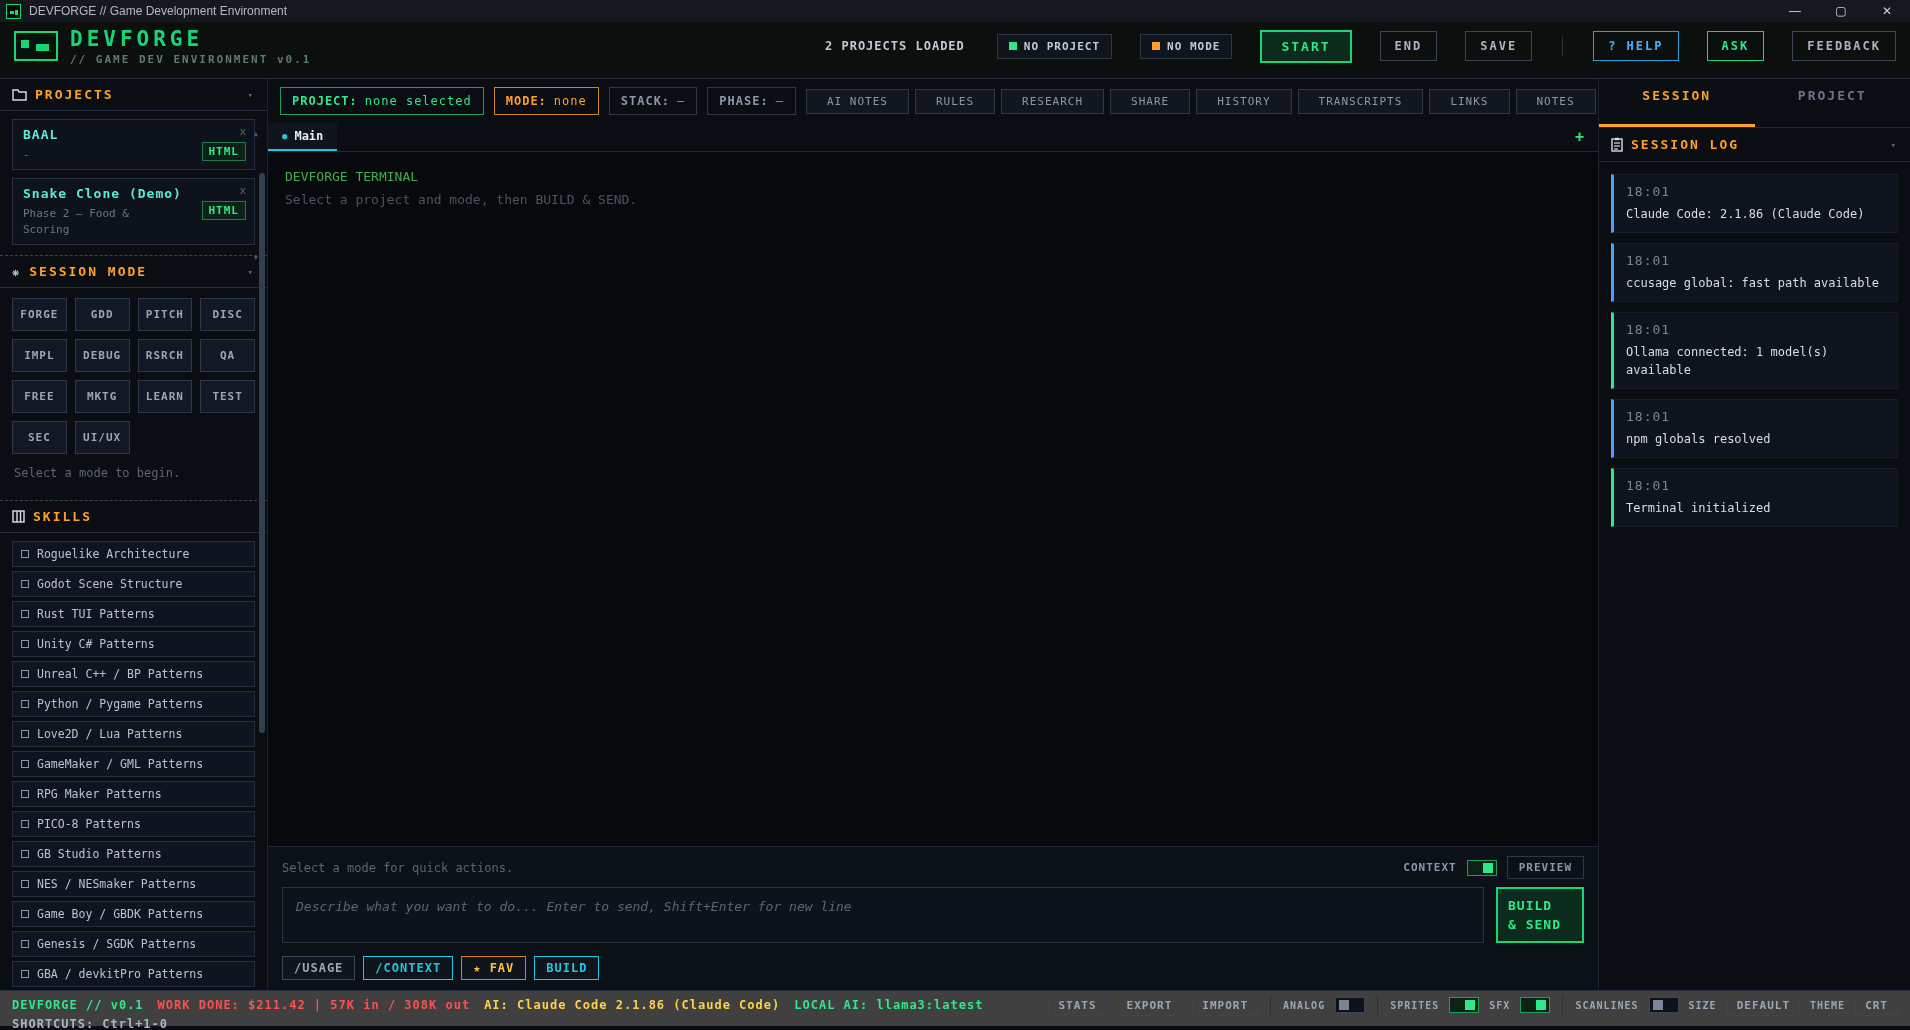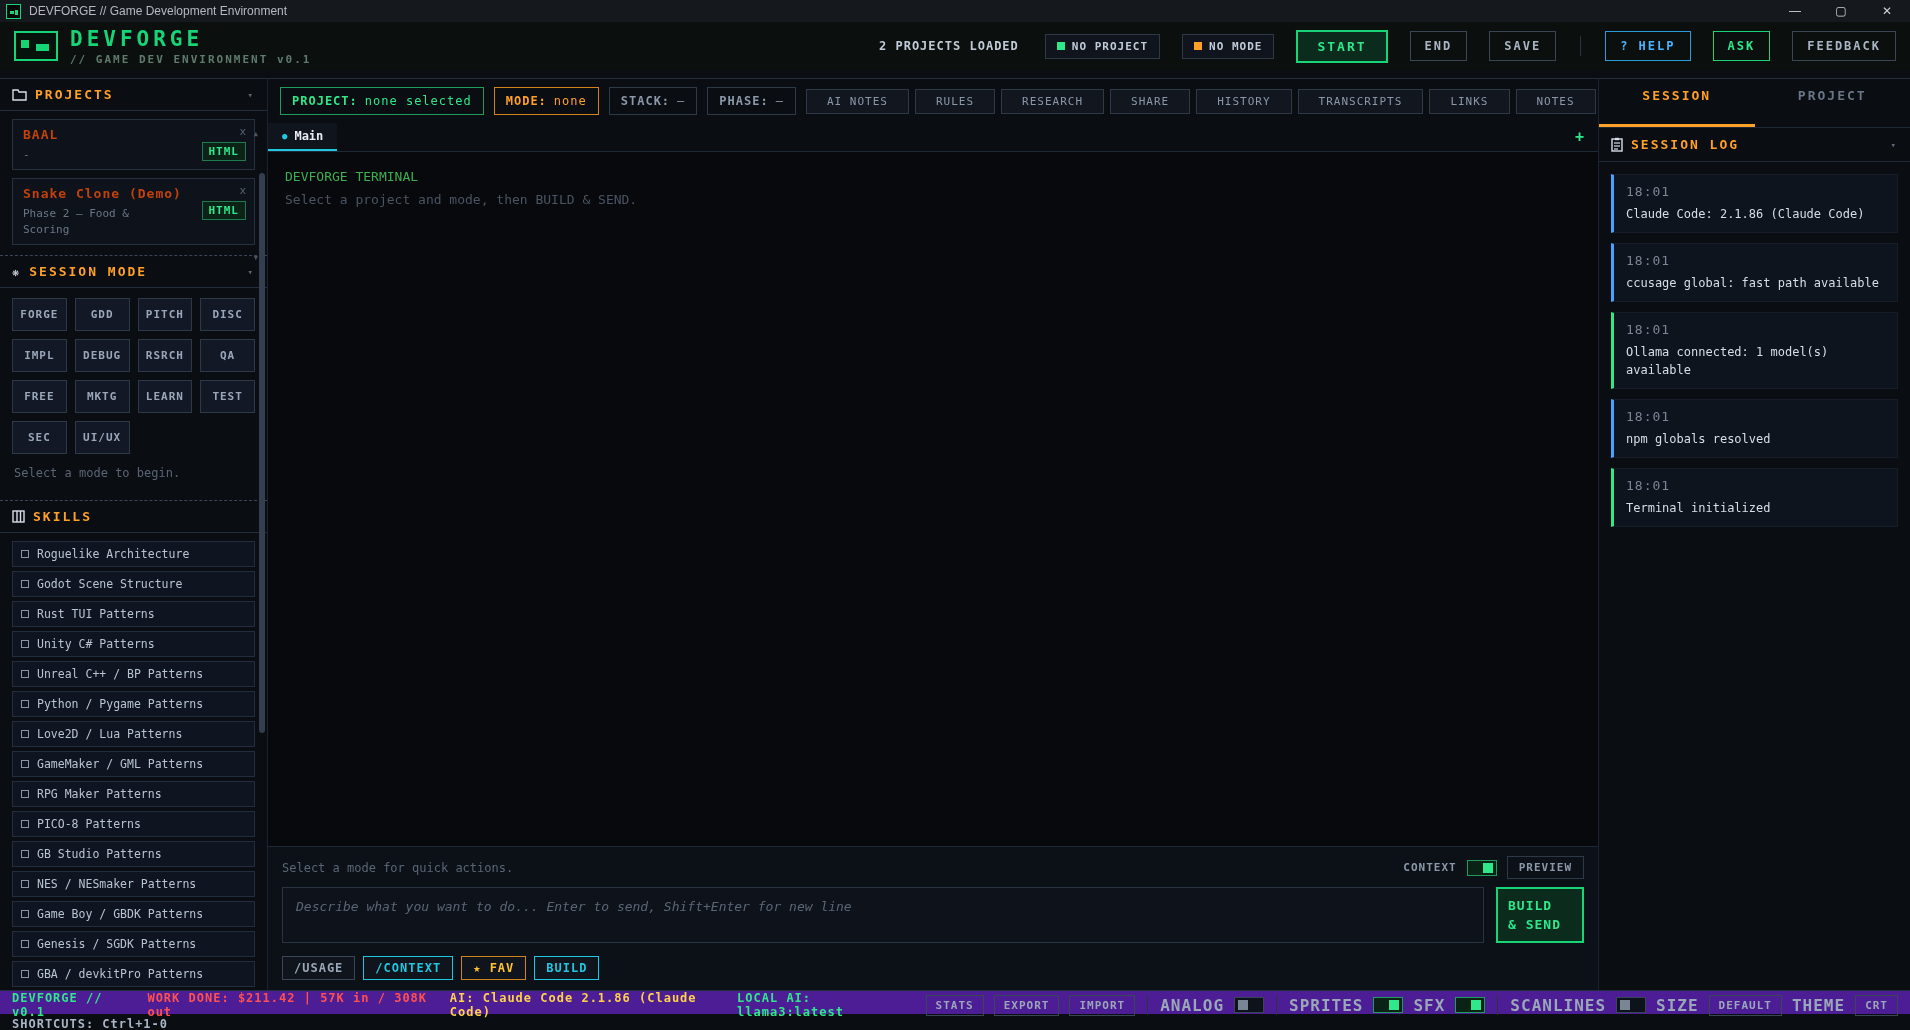--- a/index.html
+++ b/index.html
@@ -17,21 +17,21 @@
   .app-icon::after{content:""; position:absolute; left:8px; top:5px; width:3px; height:5px; background:#17d477;}
   .win-controls{ margin-left:auto; display:flex; height:22px;}
   .win-btn{ width:46px; display:flex; align-items:center; justify-content:center; color:#cfd3d9; font-size:12px; cursor:default;}
   
   .header{ height:48px; background:#0b100e; display:flex; align-items:center; padding:0 14px; gap:12px;}
   .logo-box{ width:44px; height:30px; border:2px solid #17d477; position:relative; background:#06120c;}
   .logo-box::before{content:""; position:absolute; left:5px; top:7px; width:8px; height:8px; background:#17d477;}
   .logo-box::after{content:""; position:absolute; left:20px; top:11px; width:13px; height:7px; background:#17d477;}
   .brand-name{ color:#17d477; font-size:21px; font-weight:bold; letter-spacing:4px;}
   .brand-sub{ color:#5f7a6e; font-size:11px; font-weight:bold; letter-spacing:2px; margin-top:2px;}
-  .header-right{ margin-left:auto; display:flex; align-items:center; gap:22px;}
+  .header-right{ margin-left:auto; display:flex; align-items:center; gap:28px;}
   .loaded-txt{ font-size:12px; font-weight:bold; letter-spacing:1px; color:#c2cbd8; margin-right:4px;}
   .badge{ display:flex; align-items:center; gap:7px; border:1px solid #2e3948; background:#10151d;
     padding:5px 11px; font-size:11px; font-weight:bold; letter-spacing:1px; color:#c2cbd8;}
   .dot{ width:8px; height:8px; }
   .dot.green{ background:#2ee88a;} .dot.orange{ background:#ffa028;}
   .hbtn{ border:1px solid #3a4656; background:transparent; color:#aab6c6; font-family:inherit;
     font-size:12px; font-weight:bold; letter-spacing:2px; padding:7px 14px; cursor:pointer;}
   .hbtn.start{ border:2px solid #17d477; background:#0b2b1c; color:#2ee88a; padding:7px 19px; font-size:13px;}
   .hbtn.help{ border-color:#2d9cdb; color:#4ab3ff;}
   .hbtn.ask{ border-color:#17d477; color:#2ee88a;}
@@ -39,21 +39,21 @@
   
   .bodywrap{ display:flex; height:920px; padding-top:8px;}
   
   .sidebar{ width:268px; border-right:1px solid #1b2330; overflow:hidden; position:relative;}
   .sec-head{ display:flex; align-items:center; gap:8px; padding:8px 12px;
     border-top:1px solid #232d3d; border-bottom:1px solid #232d3d;
     color:#ffa028; font-size:13px; font-weight:bold; letter-spacing:2px;}
   .sec-head .caret{ margin-left:auto; color:#5a6575; font-size:9px;}
   .icon-white{ color:#d8dee8; display:flex; align-items:center;}
   .proj-card{ margin:8px 12px; border:1px solid #27303f; background:#0e131b; padding:7px 10px; position:relative; cursor:pointer;}
-  .proj-title{ font-size:13px; font-weight:bold; letter-spacing:1px; color:#c2410c;}
+  .proj-title{ font-size:13px; font-weight:bold; letter-spacing:1px; color:#5eead4;}
   .proj-sub{ font-size:11px; color:#6a7687; margin-top:5px; width:130px; line-height:1.4;}
   .proj-close{ position:absolute; top:5px; right:8px; color:#5a6575; font-size:11px; cursor:pointer;}
   .proj-badge{ position:absolute; top:22px; right:8px; border:1px solid #1f7a4d; background:#0b2317;
     color:#2ee88a; font-size:11px; font-weight:bold; padding:2px 6px; letter-spacing:1px;}
   .dashed-sep{ border-top:1px dashed #3a4656; margin:10px 0 0 0;}
   .mode-grid{ display:grid; grid-template-columns:repeat(4,1fr); gap:8px; padding:10px 12px 0 12px;}
   .mode-btn{ border:1px solid #2e3948; background:#121826; color:#9aa7b8; font-family:inherit;
     font-size:11px; font-weight:bold; letter-spacing:1px; padding:9px 2px; text-align:center; cursor:pointer;}
   .side-hint{ color:#5a6575; font-size:12px; padding:12px 14px 10px 14px;}
   .skill-row{ margin:0 12px 4px 12px; border:1px solid #232d3d; background:#0e1420; padding:6px 8px;
@@ -116,31 +116,31 @@
   .log-head{ display:flex; align-items:center; gap:8px; padding:9px 12px; border-bottom:1px solid #1e2836;
     color:#ffa028; font-size:13px; font-weight:bold; letter-spacing:2px;}
   .log-head .caret{ margin-left:auto; color:#5a6575; font-size:9px;}
   .log-list{ padding:12px; display:flex; flex-direction:column; gap:10px; overflow:hidden;}
   .log-entry{ background:#0e141d; border:1px solid #161d28; border-left:3px solid #4aa0ff; padding:9px 12px;}
   .log-entry[data-color="green"]{ border-left-color:#2ee88a;}
   .log-entry[data-color="blue"]{ border-left-color:#4aa0ff;}
   .log-time{ color:#7a8696; font-size:13px; letter-spacing:1px;}
   .log-msg{ color:#d8dee8; font-size:12px; margin-top:6px; line-height:1.5;}
   
-  .footer{ height:24px; border-top:1px solid #232d3d; background:#4c1d95; padding:4px 12px 4px 12px;
+  .footer{ height:36px; border-top:1px solid #232d3d; background:#404040; padding:4px 12px 4px 12px;
     font-size:12px; font-weight:bold; letter-spacing:1px;}
   .f-line1{ display:flex; align-items:center; gap:14px; height:20px;}
   .f-brand{ color:#2ee88a;}
   .f-work{ color:#ff5050;}
   .f-ai{ color:#ffd24a;}
   .f-local{ color:#2ee88a;}
   .f-right{ margin-left:auto; display:flex; align-items:center; gap:10px;}
   .f-btn{ border:1px solid #3a4656; background:transparent; color:#9aa7b8; font-family:inherit;
     font-size:11px; font-weight:bold; letter-spacing:1px; padding:3px 9px; cursor:pointer;}
-  .f-lbl{ color:#9aa7b8; font-size:16px;}
+  .f-lbl{ color:#9aa7b8; font-size:10px;}
   .f-line2{ color:#aab6c6; font-size:12px; height:18px; display:flex; align-items:center; gap:8px;}
   svg{ display:block;}
 </style>
 </head>
 <body>
 
 <div class="titlebar">
   <span class="app-icon"></span>
   <span>DEVFORGE // Game Development Environment</span>
   <div class="win-controls">

